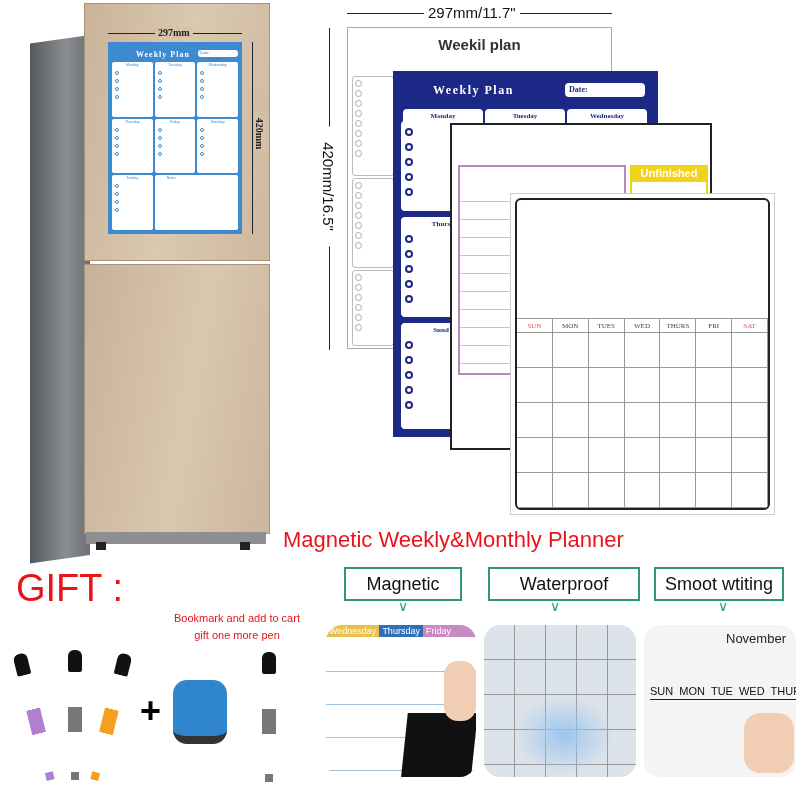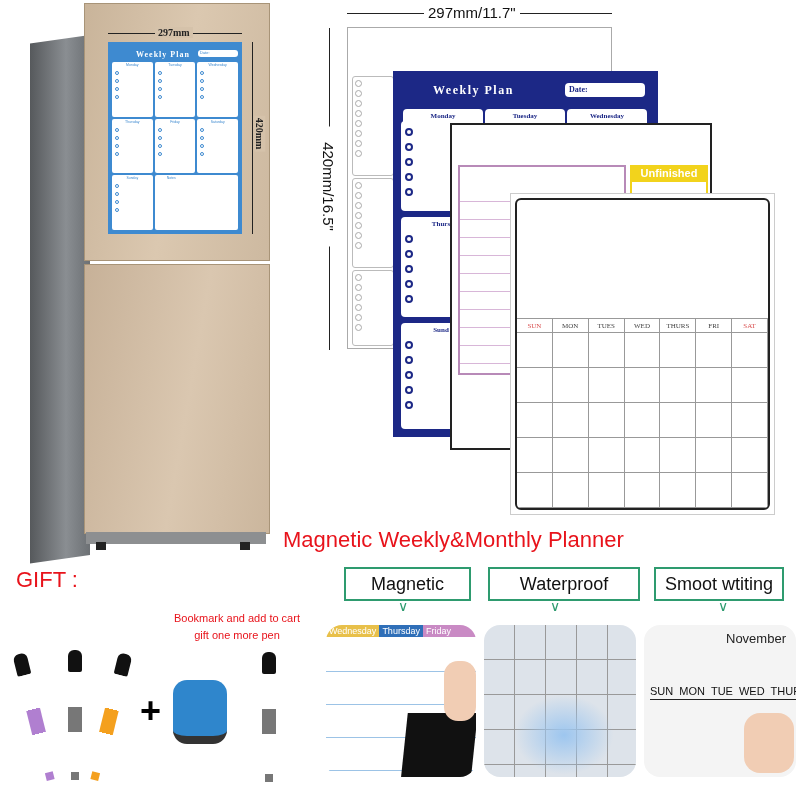--- a/index.html
+++ b/index.html
@@ -45,21 +45,21 @@
 .remin{position:absolute;left:6px;top:252px;width:60px;height:70px;border:2px solid #d9e46a}
 .remin .h{background:#d9e46a;font-family:"Liberation Serif",serif;font-size:9px;padding-left:3px}
 .sheet-cal{left:510px;top:193px;width:265px;height:322px;background:#fff;border:1px solid #ccc}
 .cal-inner{position:absolute;left:4px;top:4px;right:4px;bottom:4px;border:2px solid #222;border-radius:6px;overflow:hidden}
 .cal-grid{position:absolute;left:0;right:0;top:118px;bottom:0;display:grid;grid-template-columns:repeat(7,1fr);grid-template-rows:14px repeat(5,1fr);border-top:1px solid #999}
 .cal-grid div{border-right:1px solid #999;border-bottom:1px solid #999;font-family:"Liberation Serif",serif;font-size:7px;text-align:center;color:#444;padding-top:3px}
 .cal-grid div.red{color:#d95050}
 .dim{font-size:13px;color:#111}
 
 .main-title{left:283px;top:527px;color:#e8131b;font-size:22px}
-.gift{left:16px;top:567px;color:#e8131b;font-size:22px}
+.gift{left:16px;top:567px;color:#e8131b;font-size:38px}
 .bm{left:174px;top:610px;color:#e8131b;font-size:11px;text-align:center;line-height:17px}
 
 .pen{width:14px;height:130px;border-radius:4px 4px 2px 2px}
 .pen .cap{height:22px;background:#111;border-radius:6px 6px 2px 2px}
 .pen .body{height:100px;background:linear-gradient(#fff 35%,var(--c) 35% 60%,#fff 60%)}
 .pen .tip{height:8px;background:var(--c);width:8px;margin:0 auto}
 .plus{left:140px;top:690px;font-size:36px;font-weight:bold}
 .eraser{left:173px;top:680px;width:54px;height:64px;background:#2f86cc;border-radius:14px;border-bottom:8px solid #333}
 
 .feat{height:34px;border:2px solid #2e9b6f;background:#fff;font-size:18px;color:#111;text-align:center;line-height:30px}
@@ -95,20 +95,21 @@
     <div class="wp-cell notes">Notes</div>
   </div>
 </div>
 
 <div class="abs line" style="left:347px;top:13px;width:265px;height:1px"></div>
 <div class="abs dim" style="left:424px;top:4px;background:#fff;padding:0 4px;font-size:15px">297mm/11.7"</div>
 <div class="abs line" style="left:329px;top:28px;width:1px;height:322px"></div>
 <div class="abs dim" style="left:268px;top:178px;transform:rotate(90deg);background:#fff;padding:0 4px;font-size:15px;width:120px;text-align:center">420mm/16.5"</div>
 
 <div class="abs sheet-gray">
+  <div class="t">Weekil plan</div>
   <div class="gray-col" style="top:48px;height:100px">
       <i></i>
       <i></i>
       <i></i>
       <i></i>
       <i></i>
       <i></i>
       <i></i>
       <i></i>
     </div>
@@ -243,21 +244,21 @@
     <div class="tip"></div>
   </div>
 <div class="abs plus">+</div>
 <div class="abs eraser"></div>
 <div class="abs pen" style="left:262px;top:652px;--c:#777;">
     <div class="cap"></div>
     <div class="body"></div>
     <div class="tip"></div>
   </div>
 
-<div class="abs feat" style="left:344px;top:567px;width:127px">Magnetic</div>
+<div class="abs feat" style="left:344px;top:567px;width:118px">Magnetic</div>
 <div class="abs chev" style="left:398px;top:598px">∨</div>
 <div class="abs feat" style="left:488px;top:567px;width:152px">Waterproof</div>
 <div class="abs chev" style="left:550px;top:598px">∨</div>
 <div class="abs feat" style="left:654px;top:567px;width:130px">Smoot wtiting</div>
 <div class="abs chev" style="left:718px;top:598px">∨</div>
 
 <div class="abs photo" style="left:326px;top:625px;width:150px;height:152px;background:#fff">
   <div style="display:flex;font-size:9px;color:#fff">
     <span style="background:#e8c04a;padding:1px 3px">Wednesday</span>
     <span style="background:#2f6fb8;padding:1px 3px">Thursday</span>

